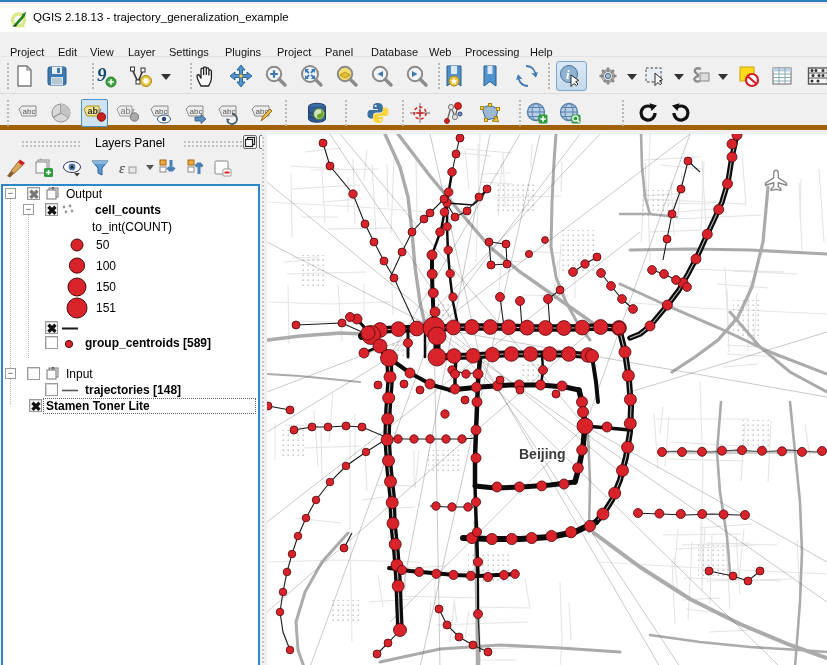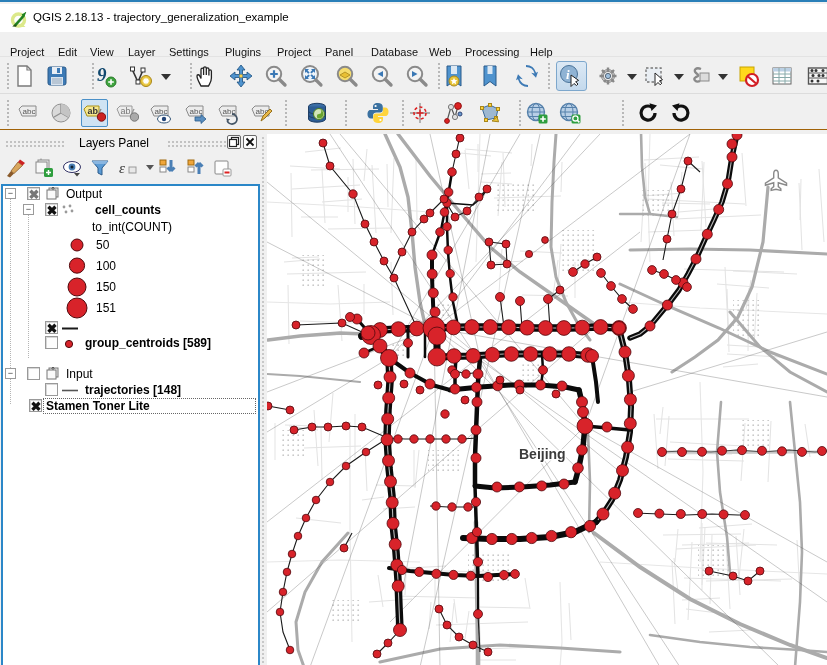--- a/index.html
+++ b/index.html
@@ -3,25 +3,25 @@
 *{margin:0;padding:0;box-sizing:border-box}
 html,body{width:827px;height:665px;overflow:hidden}
 body{font-family:"Liberation Sans",sans-serif;background:#f0f0f0;position:relative}
 #win{position:absolute;left:0;top:0;width:827px;height:665px;border-top:2px solid #2a7fb8;background:#f0f0f0;overflow:hidden}
 #titlebar{position:absolute;left:0;top:2px;width:827px;height:28px;background:#ffffff}
 #titlebar .ttext{position:absolute;left:33px;top:7px;font-size:11.5px;color:#000}
 #menubar{position:absolute;left:0;top:30px;width:827px;height:25px;background:#f0f0f0;border-bottom:1px solid #e3e3e3}
 #menubar span{position:absolute;top:14px;font-size:11px;color:#111}
 .tb{position:absolute;left:0;width:827px;background:#f0f0f0}
 #tb1{top:56px;height:36px;border-bottom:1px solid #dcdcdc}
-#tb2{top:93px;height:35px;border-bottom:1px solid #a16207}
+#tb2{top:93px;height:35px;border-bottom:5px solid #a16207}
 .ticon{position:absolute;top:6px;width:24px;height:24px}
 .sep{position:absolute;top:5px;width:0;height:26px;border-left:2px dotted #b8b8b8}
 #panel{position:absolute;left:0;top:130px;width:262px;height:535px;background:#f0f0f0}
-#phead{position:absolute;left:0;top:0;width:262px;height:22px}
+#phead{position:absolute;left:16px;top:0;width:262px;height:22px}
 #phead .pt{position:absolute;left:0;width:228px;top:4px;text-align:center;font-size:12px;color:#000}
 .grip{position:absolute;top:9px;height:6px;border-top:2px dotted #c2c2c2;border-bottom:2px dotted #c2c2c2}
 .pbtn{position:absolute;top:3px;width:14px;height:14px;border:1px solid #6a6a6a;border-radius:2px;background:#fcfcfc}
 #ptools{position:absolute;left:0;top:22px;width:262px;height:30px}
 .picon{position:absolute;top:4px;width:20px;height:20px}
 #tree{position:absolute;left:1px;top:52px;width:259px;height:492px;background:#fff;border:2px solid #2b87c8}
 .trow{position:absolute;left:0;width:100%;height:16px;font-size:12px;color:#000}
 .trow .lbl{position:absolute;top:1px;white-space:nowrap}
 .trow b{font-weight:bold}
 .cb{position:absolute;width:13px;height:13px;background:#fdfdfd;border:1px solid #999;box-shadow:inset 1px 1px 0 #d7d7d7}

